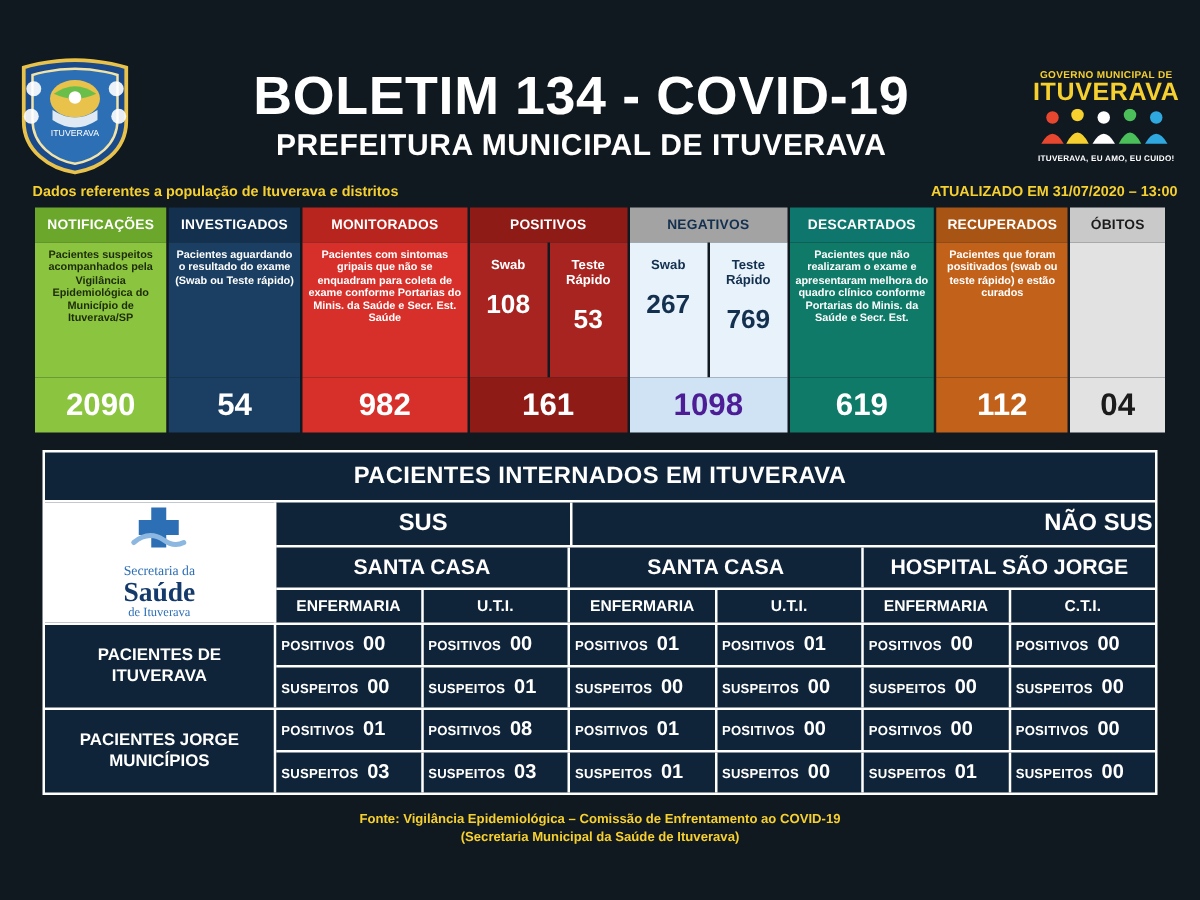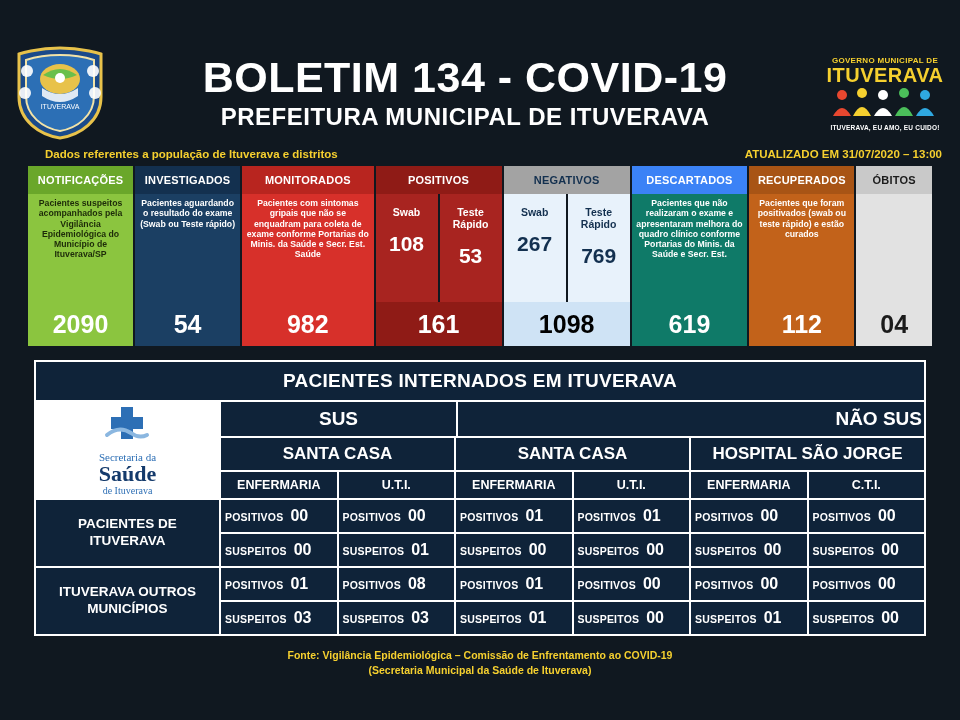--- a/index.html
+++ b/index.html
@@ -30,21 +30,21 @@
     display: flex; flex-direction: column; align-items: center; justify-content: center;
   }
   .gov-top { font-size: 8px; font-weight: bold; color: #f6d02f; letter-spacing: .3px; }
   .gov-name { font-size: 20px; font-weight: bold; color: #f6d02f; line-height: 1; letter-spacing: .5px; }
   .gov-figs { margin: 3px 0 2px 0; }
   .gov-slogan { font-size: 6.5px; font-weight: bold; color: #ffffff; letter-spacing: .2px; }
 
   
   .subbar {
     display: flex; justify-content: space-between; align-items: center;
-    padding: 2px 18px 4px 45px; font-size: 11.5px; font-weight: bold;
+    padding: 2px 18px 4px 26px; font-size: 11.5px; font-weight: bold;
   }
   .subbar .left { color: #f6d02f; }
   .subbar .right { color: #f6d02f; }
 
   
   .stats { margin: 2px 28px 0 28px; display: flex; height: 180px; }
   .col { display: flex; flex-direction: column; flex: 1 1 0; border-right: 2px solid #101820; }
   .col:last-child { border-right: none; }
   .col-head {
     font-size: 11px; font-weight: bold; text-align: center;
@@ -74,22 +74,22 @@
   
   .c-notif-h { background: #6aa72a; } .c-notif-b { background: #8bc53f; color: #1d2b09; }
   .c-notif-v { background: #8bc53f; color: #ffffff; }
   .c-inv-h { background: #13304f; } .c-inv-b { background: #1b3f63; }
   .c-inv-v { background: #1b3f63; }
   .c-mon-h { background: #b8251f; } .c-mon-b { background: #d7302a; }
   .c-mon-v { background: #d7302a; }
   .c-pos-h { background: #8f1b16; } .c-pos-b { background: #a82420; }
   .c-pos-v { background: #8f1b16; }
   .c-neg-h { background: #a3a3a3; color: #13304f; } .c-neg-b { background: #e8f2fb; color: #13304f; }
-  .c-neg-v { background: #cfe3f5; color: #000000; text-align: right; }
-  .c-desc-h { background: #3b82f6; } .c-desc-b { background: #0f7a68; }
+  .c-neg-v { background: #cfe3f5; color: #4c1d95; text-align: right; }
+  .c-desc-h { background: #0f766e; } .c-desc-b { background: #0f7a68; }
   .c-desc-v { background: #0f7a68; }
   .c-rec-h { background: #a85415; } .c-rec-b { background: #c2621a; }
   .c-rec-v { background: #c2621a; }
   .c-ob-h { background: #c9c9c9; color: #1b1b1b; } .c-ob-b { background: #e2e2e2; }
   .c-ob-v { background: #e2e2e2; color: #1b1b1b; }
 
   
   .panel {
     margin: 14px 34px 0 34px; background: #0f2339;
     border: 2px solid #ffffff; padding: 0;
@@ -362,21 +362,21 @@
           </div>
           <div class="dcell">
             <span class="dkey">SUSPEITOS</span>
             <span class="dval">00</span>
           </div>
         </div>
       </div>
     </div>
 
     <div class="body-row">
-      <div class="body-label">ITUVERAVA OUTROS MUNICÍPIOS</div>
+      <div class="body-label">PACIENTES JORGE MUNICÍPIOS</div>
       <div class="body-cells">
         <div class="dline">
           <div class="dcell">
             <span class="dkey">POSITIVOS</span>
             <span class="dval">01</span>
           </div>
           <div class="dcell">
             <span class="dkey">POSITIVOS</span>
             <span class="dval">08</span>
           </div>

